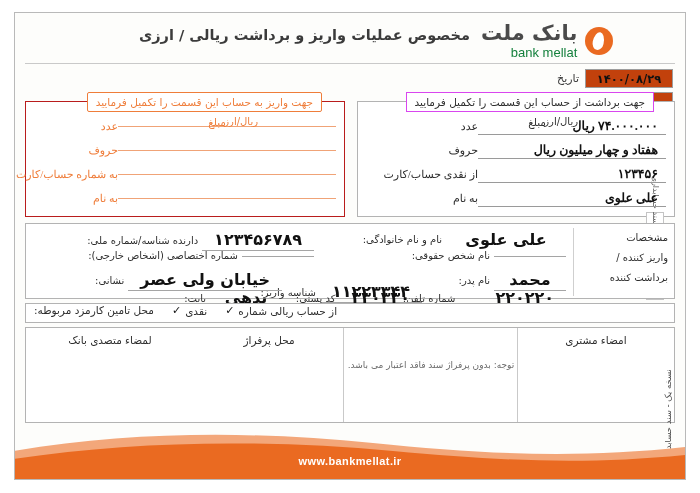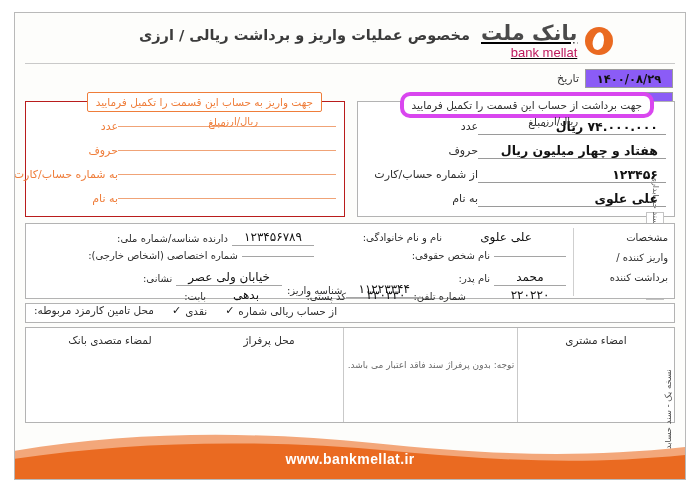--- a/index.html
+++ b/index.html
@@ -37,35 +37,34 @@
   .logo-wrap {
     position: absolute;
     right: 14px;
     top: 6px;
     width: 190px;
     height: 44px;
     display: flex;
     flex-direction: row-reverse;
     align-items: center;
     gap: 8px;
-    text-decoration: underline;
   }
   .logo-text {
     text-align: right;
     line-height: 1.05;
   }
   .logo-fa {
     font-size: 21px;
     font-weight: bold;
     color: #4a4a4a;
     letter-spacing: 0px;
   }
   .logo-en {
     font-size: 13px;
-    color: #be185d;
+    color: #15803d;
     font-family: "Liberation Sans", sans-serif;
     margin-top: 2px;
   }
   .logo-mark {
     width: 28px;
     height: 28px;
     border-radius: 50%;
     background: #ea6a21;
     position: relative;
   }
@@ -112,21 +111,21 @@
     align-items: center;
     gap: 6px;
   }
   .meta-label {
     font-size: 11px;
     color: #3b3b3b;
     white-space: nowrap;
   }
   .meta-box {
     border: 1px solid #9d9d9d;
-    background: #8b5cf6;
+    background: #c2410c;
     height: 17px;
     min-width: 78px;
     display: flex;
     align-items: center;
     justify-content: center;
     font-size: 11.5px;
     color: #111;
     padding: 0 4px;
     font-weight: bold;
   }
@@ -156,37 +155,38 @@
     height: 18px;
     line-height: 18px;
     padding: 0 8px;
     font-size: 10.5px;
     white-space: nowrap;
     background: #ffffff;
   }
   .tab-gray {
     right: 20px;
     color: #2e2e2e;
-    border: 4px solid #d946ef;
-    border-radius: 10px;
+    border: 1px solid #d946ef;
+    border-radius: 0;
   }
   .tab-orange {
     right: 22px;
     color: #ef7d3a;
     border: 1px solid #ef7d3a;
     border-radius: 2px;
   }
   .field-row {
     position: absolute;
     right: 8px;
     left: 8px;
     display: flex;
     flex-direction: row-reverse;
     align-items: center;
     height: 21px;
+    font-family: Liberation Serif, serif;
   }
   .fl {
     font-size: 11px;
     color: #2e2e2e;
     width: 84px;
     text-align: right;
     white-space: nowrap;
   }
   .fl-or {
     color: #ef7d3a;
@@ -240,23 +240,23 @@
     flex-direction: row-reverse;
     align-items: center;
     gap: 4px;
   }
   .idlab {
     font-size: 10px;
     color: #2e2e2e;
     white-space: nowrap;
   }
   .idval {
-    font-size: 12px;
+    font-size: 16px;
     color: #111;
-    font-weight: normal;
+    font-weight: bold;
     white-space: nowrap;
   }
   .idval-u {
     border-bottom: 1px solid #a5a5a5;
     padding: 0 12px 1px 12px;
     min-width: 48px;
     text-align: center;
   }
   
   .check-strip {
@@ -373,21 +373,21 @@
   }
   .footer svg { display: block; }
   .footer-url {
     position: absolute;
     left: 0;
     right: 0;
     bottom: 12px;
     text-align: center;
     color: #ffffff;
     font-family: "Liberation Sans", sans-serif;
-    font-size: 14px;
+    font-size: 11px;
     letter-spacing: 0.4px;
     font-weight: bold;
     direction: ltr;
   }
 </style>
 </head>
 <body>
 
 <div id="page">
   <div class="form">
@@ -424,21 +424,21 @@
 
       <div class="field-row" style="top:14px; left:36px;">
         <span class="fl">عدد</span>
         <span class="fv underline">۷۴.۰۰۰.۰۰۰ ریال</span>
       </div>
       <div class="field-row" style="top:38px; left:36px;">
         <span class="fl">حروف</span>
         <span class="fv underline">هفتاد و چهار میلیون ریال</span>
       </div>
       <div class="field-row" style="top:62px; left:36px;">
-        <span class="fl">از شماره حساب/کارت</span>
+        <span class="fl">از نقدی حساب/کارت</span>
         <span class="fv underline">۱۲۳۴۵۶</span>
       </div>
       <div class="field-row" style="top:86px; left:36px;">
         <span class="fl">به نام</span>
         <span class="fv underline">علی علوی</span>
       </div>
 
       <div style="position:absolute; right:128px; top:14px; font-size:10.5px; color:#2e2e2e;">مبلغ</div>
       <div style="position:absolute; right:96px; top:14px; font-size:10px; color:#2e2e2e;">ریال/ارز</div>
     </div>

